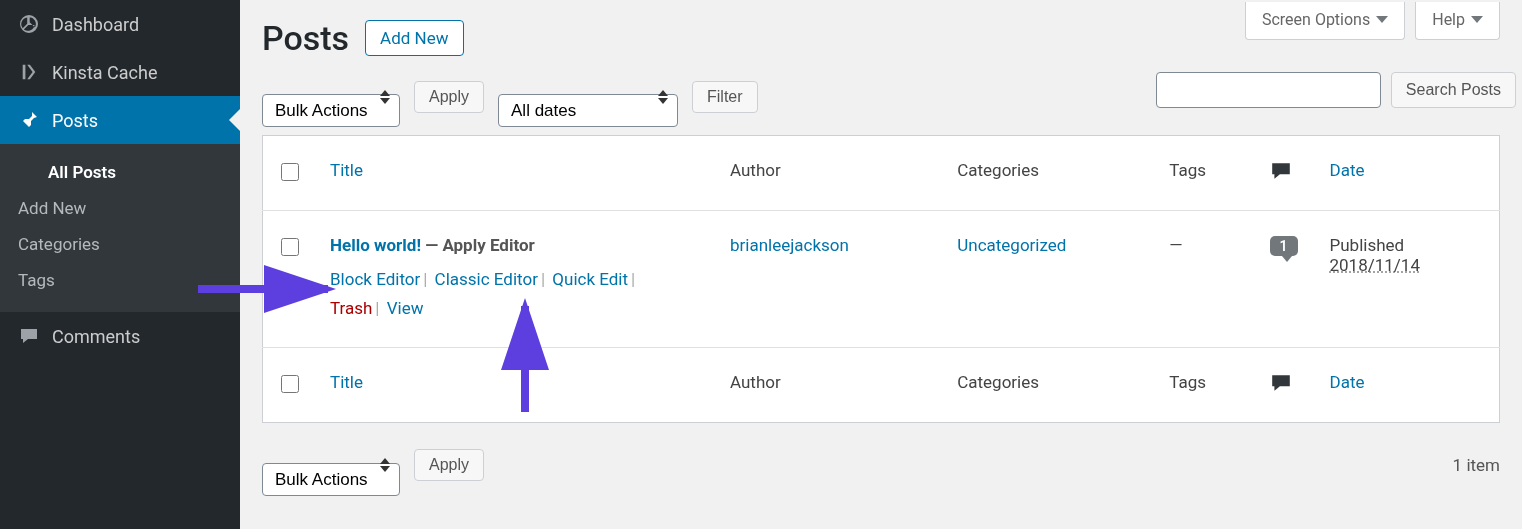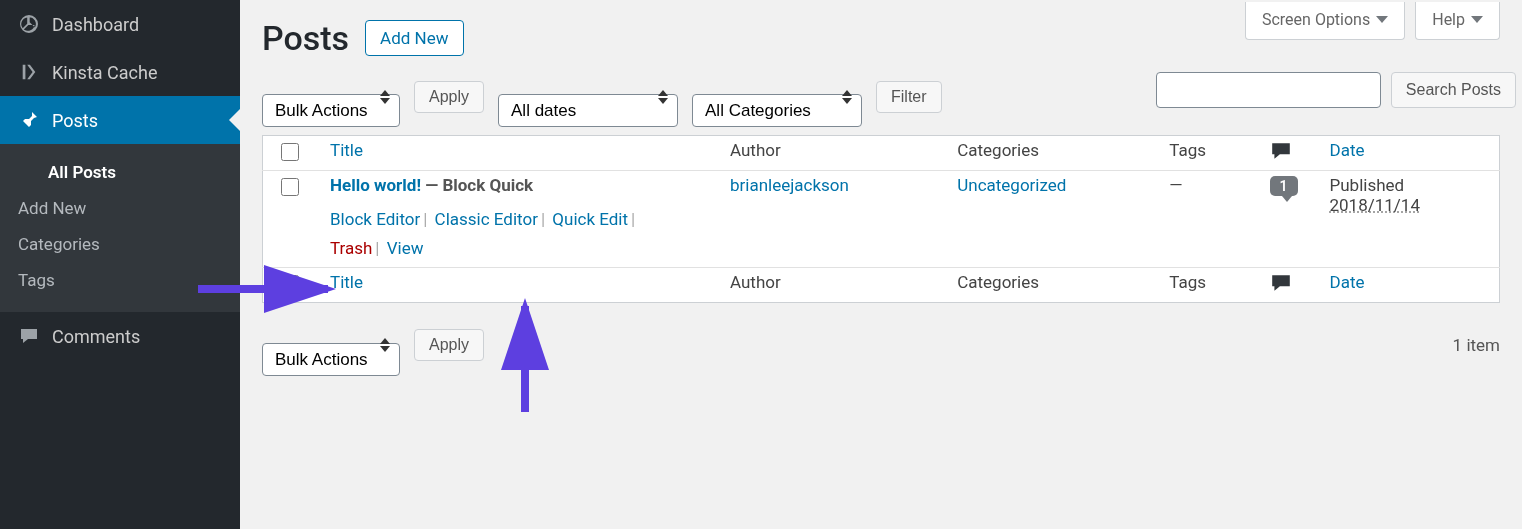--- a/index.html
+++ b/index.html
@@ -194,21 +194,21 @@
   
   table.posts {
     width: 100%;
     background: #fff;
     border: 1px solid #ccd0d4;
     border-collapse: collapse;
     margin-top: 4px;
   }
   table.posts th, table.posts td {
     text-align: left;
-    padding: 4px 14px;
+    padding: 24px 14px;
     font-size: 17px;
     vertical-align: top;
   }
   table.posts thead th, table.posts tfoot th {
     font-weight: 400;
     border-bottom: 1px solid #e1e1e1;
     border-top: 1px solid #e1e1e1;
   }
   table.posts thead th { border-top:none; }
   table.posts tfoot th { border-bottom:none; }
@@ -349,29 +349,20 @@
     <span class="select-wrap">
       <select class="fake" style="min-width:180px">
         <option>All dates</option>
       </select>
       <span class="tri-sort">
           <span class="up"></span>
           <span class="dn"></span>
         </span>
     </span>
 
-    <span class="select-wrap">
-      <select class="fake" style="min-width:170px">
-        <option>All Categories</option>
-      </select>
-      <span class="tri-sort">
-          <span class="up"></span>
-          <span class="dn"></span>
-        </span>
-    </span>
 
     <button class="btn">Filter</button>
 
     <span class="count-text">1 item</span>
   </div>
 
   <table class="posts">
     <thead>
       <tr>
         <th class="cb-col"><input type="checkbox" style=""></th>
@@ -386,21 +377,21 @@
               </svg>
           </span>
         </th>
         <th class="sortable">Date</th>
       </tr>
     </thead>
     <tbody>
       <tr>
         <td><input type="checkbox" style=""></td>
         <td>
-          <a class="row-title">Hello world!</a><span class="post-state"> — Block Quick</span>
+          <a class="row-title">Hello world!</a><span class="post-state"> — Apply Editor</span>
           <div class="row-actions">
             <a>Block Editor</a><span class="sep">|</span>
             <a>Classic Editor</a><span class="sep">|</span>
             <a>Quick Edit</a><span class="sep">|</span><br>
             <a class="trash">Trash</a><span class="sep">|</span>
             <a>View</a>
           </div>
         </td>
         <td><a class="link">brianleejackson</a></td>
         <td><a class="link">Uncategorized</a></td>

